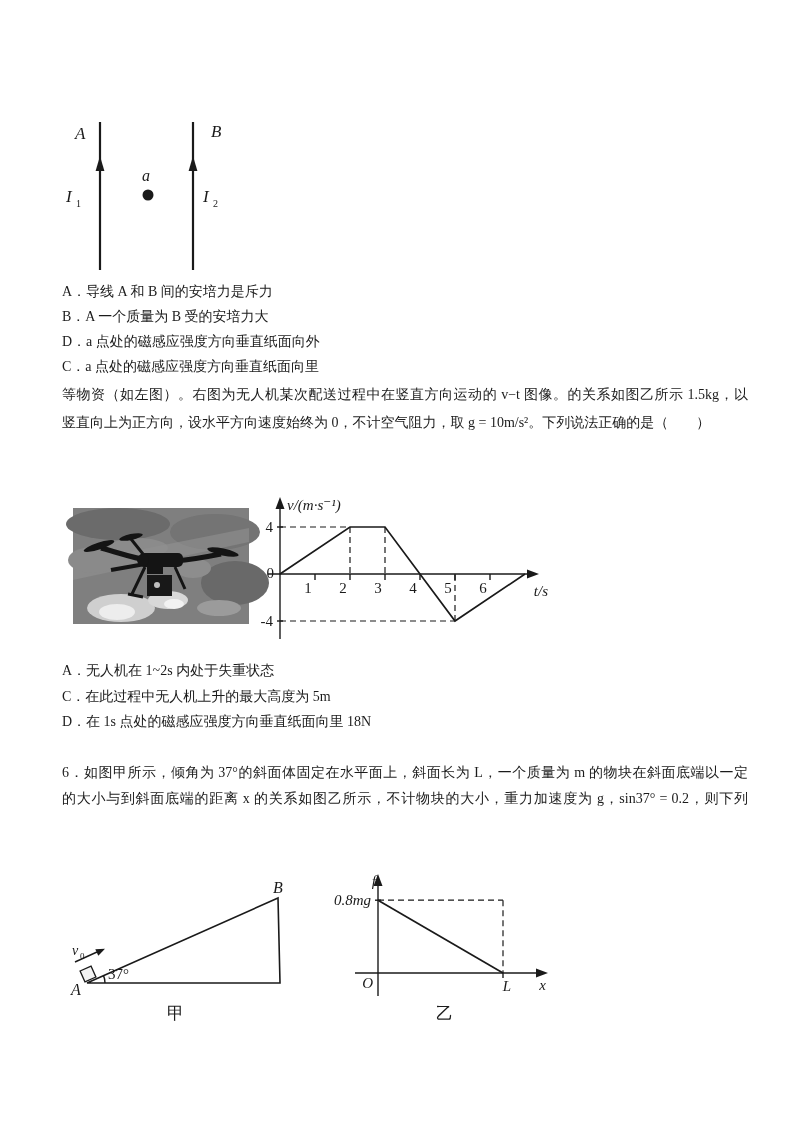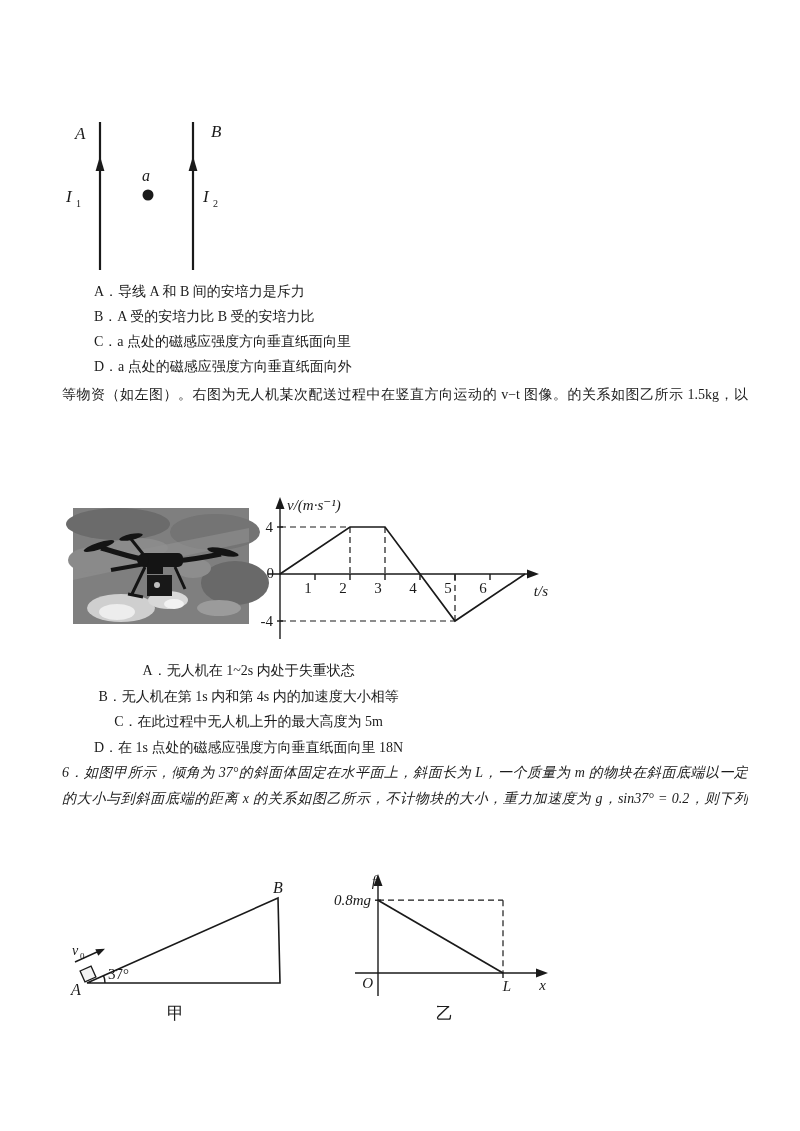--- a/index.html
+++ b/index.html
@@ -1,21 +1,21 @@
 <!DOCTYPE html>
 <html><head>
 <meta charset="utf-8">
 <style>
   html,body{margin:0;padding:0;background:#ffffff;}
   .page{
     position:relative;width:800px;height:1131px;background:#ffffff;
     font-family:"Liberation Serif","DejaVu Serif",serif;color:#1b1b1b;overflow:hidden;
   }
   .block{position:absolute;font-size:14px;}
-  .oline{white-space:nowrap;margin-left:32px;}
+  .oline{white-space:nowrap;}
   .line{overflow:hidden;}
   .just{text-align:justify;text-align-last:justify;}
   .caption{position:absolute;font-size:17px;letter-spacing:1px;}
   svg{position:absolute;overflow:visible;}
   svg text{fill:#1a1a1a;font-family:"Liberation Serif","DejaVu Serif",serif;}
   .it17{font-style:italic;font-size:17px;}
   .it16{font-style:italic;font-size:16px;}
   .it15{font-style:italic;font-size:15px;}
   .it14{font-style:italic;font-size:14px;}
   .num15{font-size:15px;}
@@ -45,27 +45,28 @@
     <text class="it17" x="11" y="96">I</text>
     <text class="num10" x="21" y="101">1</text>
     <text class="it17" x="148" y="96">I</text>
     <text class="num10" x="158" y="101">2</text>
     <text class="it16" x="87" y="75">a</text>
     <circle class="fillb" cx="93" cy="89" r="5.5"></circle>
   </svg>
 
   <div class="block" id="q4-options" style="left:62px;top:279px;line-height:25px;">
     <div class="oline">A．导线 A 和 B 间的安培力是斥力</div>
-    <div class="oline">B．A 受的安培力比 B 受的安培力比</div>
+    <div class="oline">B．A 一个质量为 B 受的安培力大</div>
+    <div class="oline">D．a 点处的磁感应强度方向垂直纸面向外</div>
     <div class="oline">C．a 点处的磁感应强度方向垂直纸面向里</div>
-    <div class="oline">D．a 点处的磁感应强度方向垂直纸面向外</div>
   </div>
 
   <div class="block" id="q5-stem" style="left:62px;top:381px;width:686px;line-height:27.5px;">
     <div class="line just">等物资（如左图）。右图为无人机某次配送过程中在竖直方向运动的 v−t 图像。的关系如图乙所示 1.5kg，以</div>
+    <div class="line">竖直向上为正方向，设水平方向速度始终为 0，不计空气阻力，取 g = 10m/s²。下列说法正确的是（　　）</div>
   </div>
 
   <svg id="drone-photo" style="left:73px;top:508px;" width="176" height="116" viewBox="0 0 176 116">
     <rect x="0" y="0" width="176" height="116" fill="#7f7f7f"></rect>
     <ellipse cx="45" cy="16" rx="52" ry="16" fill="#6b6b6b"></ellipse>
     <ellipse cx="142" cy="24" rx="45" ry="18" fill="#747474"></ellipse>
     <ellipse cx="162" cy="75" rx="34" ry="22" fill="#696969"></ellipse>
     <polygon points="0,55 176,20 176,34 0,72" fill="#969696" opacity="0.5"></polygon>
     <ellipse cx="20" cy="52" rx="25" ry="13" fill="#8a8a8a"></ellipse>
     <ellipse cx="65" cy="40" rx="30" ry="10" fill="#909090" opacity="0.7"></ellipse>
@@ -117,28 +118,27 @@
       <text x="233" y="105" text-anchor="middle" class="num15">6</text>
       <line x1="27" y1="39" x2="33" y2="39" class="ax"></line>
       <text x="23" y="44" text-anchor="end" class="num15">4</text>
       <line x1="27" y1="133" x2="33" y2="133" class="ax"></line>
       <text x="23" y="138" text-anchor="end" class="num15">-4</text>
       <text x="24" y="90" text-anchor="end" class="num15">0</text>
       <text x="37" y="22" text-anchor="start" class="it15">v/(m·s⁻¹)</text>
       <text x="298" y="108" text-anchor="end" class="it15">t/s</text>
     </svg>
 
-  <div class="block" id="q5-options" style="left:62px;top:658px;line-height:25.7px;text-align:center;">
+  <div class="block" id="q5-options" style="left:62px;top:658px;line-height:25.7px;">
     <div class="oline">A．无人机在 1~2s 内处于失重状态</div>
-    <div class="oline">B．无人机在第 1s 内和第 4s 内的加速度大小相等</div>
     <div class="oline">C．在此过程中无人机上升的最大高度为 5m</div>
     <div class="oline">D．在 1s 点处的磁感应强度方向垂直纸面向里 18N</div>
   </div>
 
-  <div class="block" id="q6-stem" style="left:62px;top:760px;width:686px;line-height:26.3px;font-style:italic;">
+  <div class="block" id="q6-stem" style="left:62px;top:760px;width:686px;line-height:26.3px;">
     <div class="line just">6．如图甲所示，倾角为 37°的斜面体固定在水平面上，斜面长为 L，一个质量为 m 的物块在斜面底端以一定</div>
     <div class="line just">的大小与到斜面底端的距离 x 的关系如图乙所示，不计物块的大小，重力加速度为 g，sin37° = 0.2，则下列</div>
   </div>
 
   <svg id="fig-incline" style="left:50px;top:878px;" width="280" height="125" viewBox="0 0 280 125">
     <polygon class="tri" points="37,105 230,105 228,20"></polygon>
     <path class="thin" d="M55,105 A18,18 0 0 0 53.5,97.6"></path>
     <rect class="blk" x="32" y="90" width="12" height="12" transform="rotate(-24 38 96)"></rect>
     <line class="thin" x1="25" y1="84" x2="47" y2="74"></line>
     <polygon class="fillb" points="55,70.7 48.3,77.7 45.3,71.3"></polygon>

